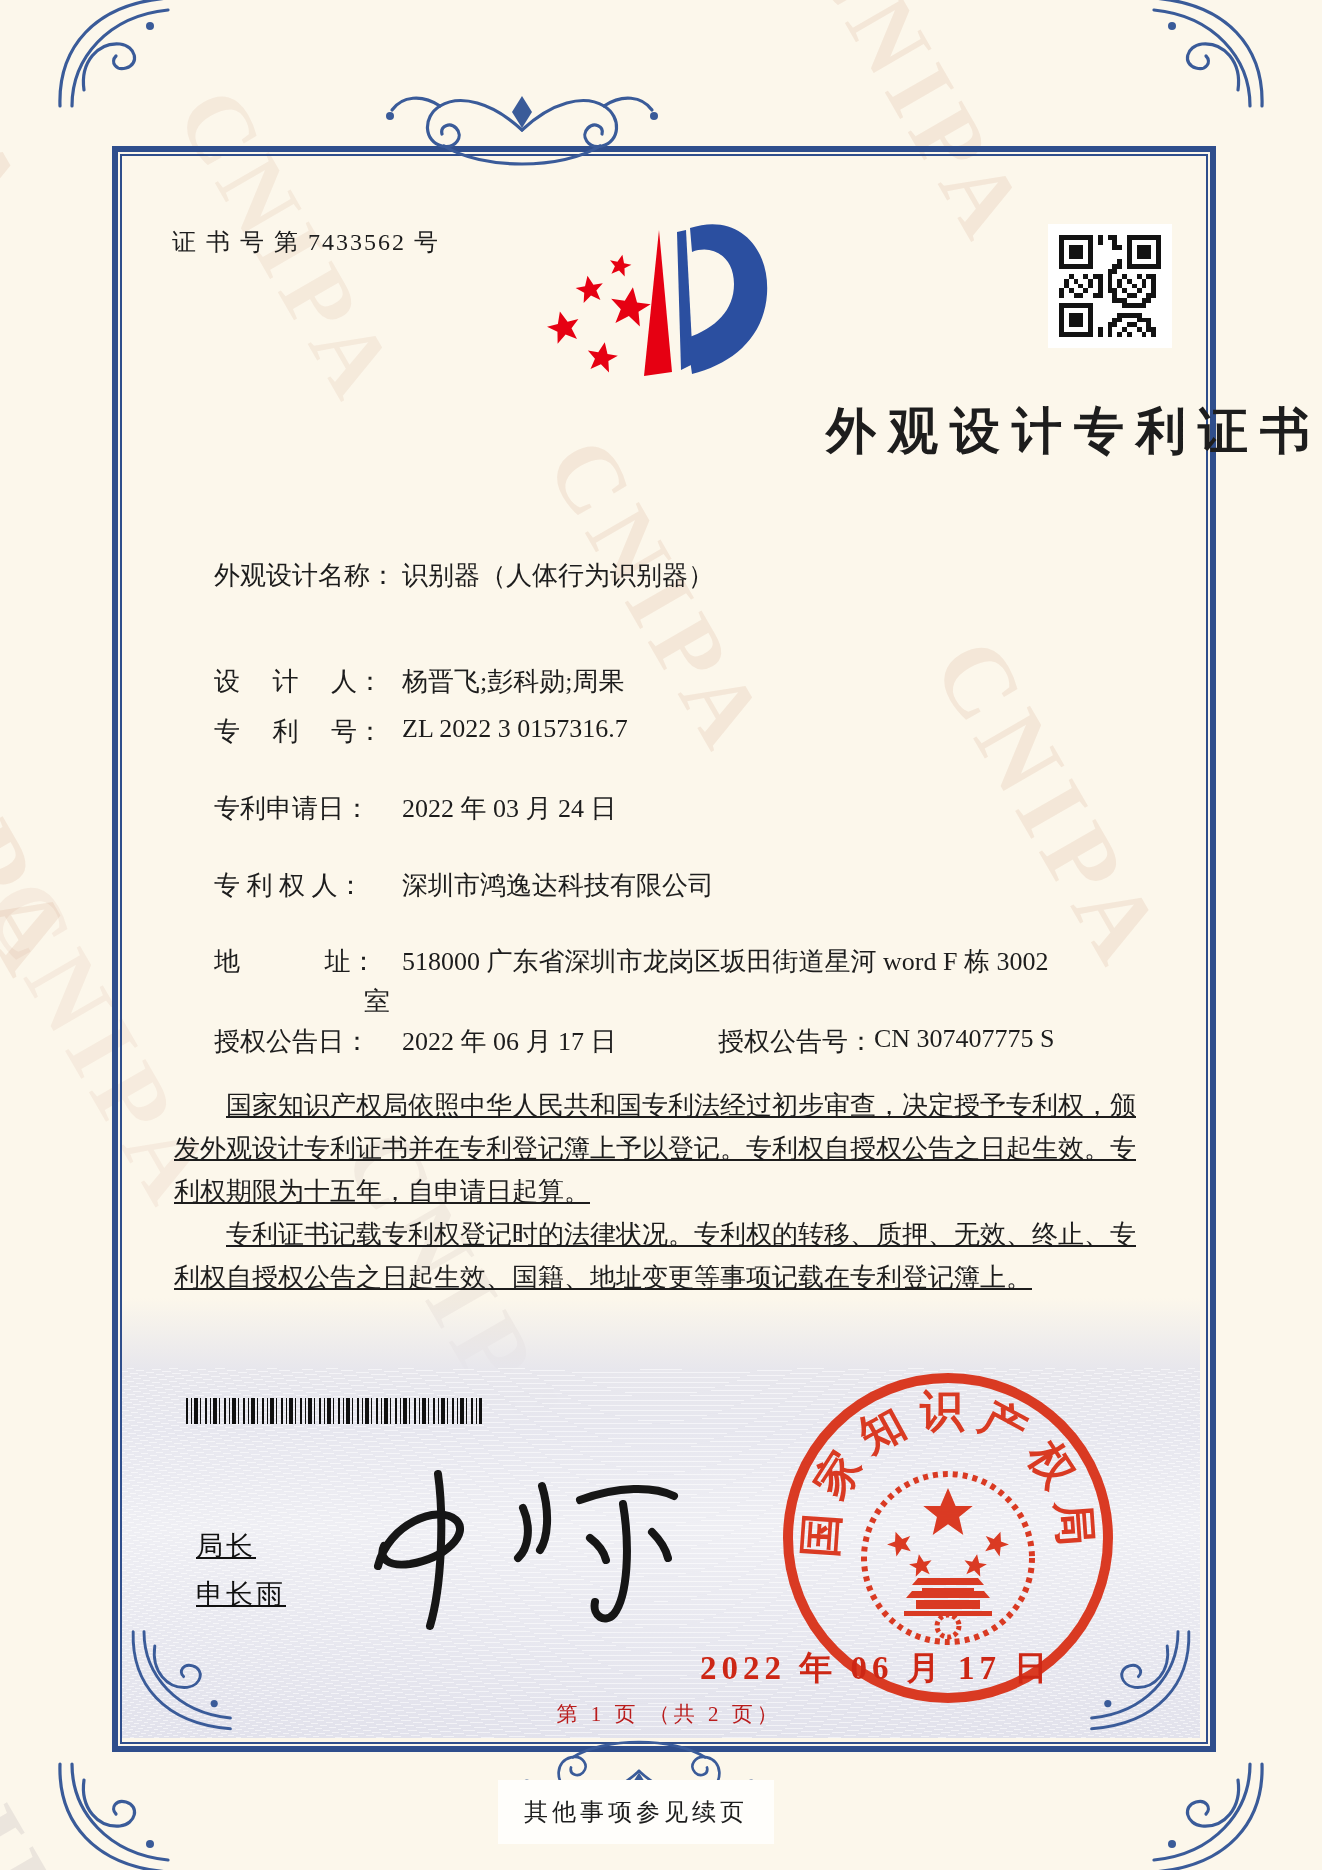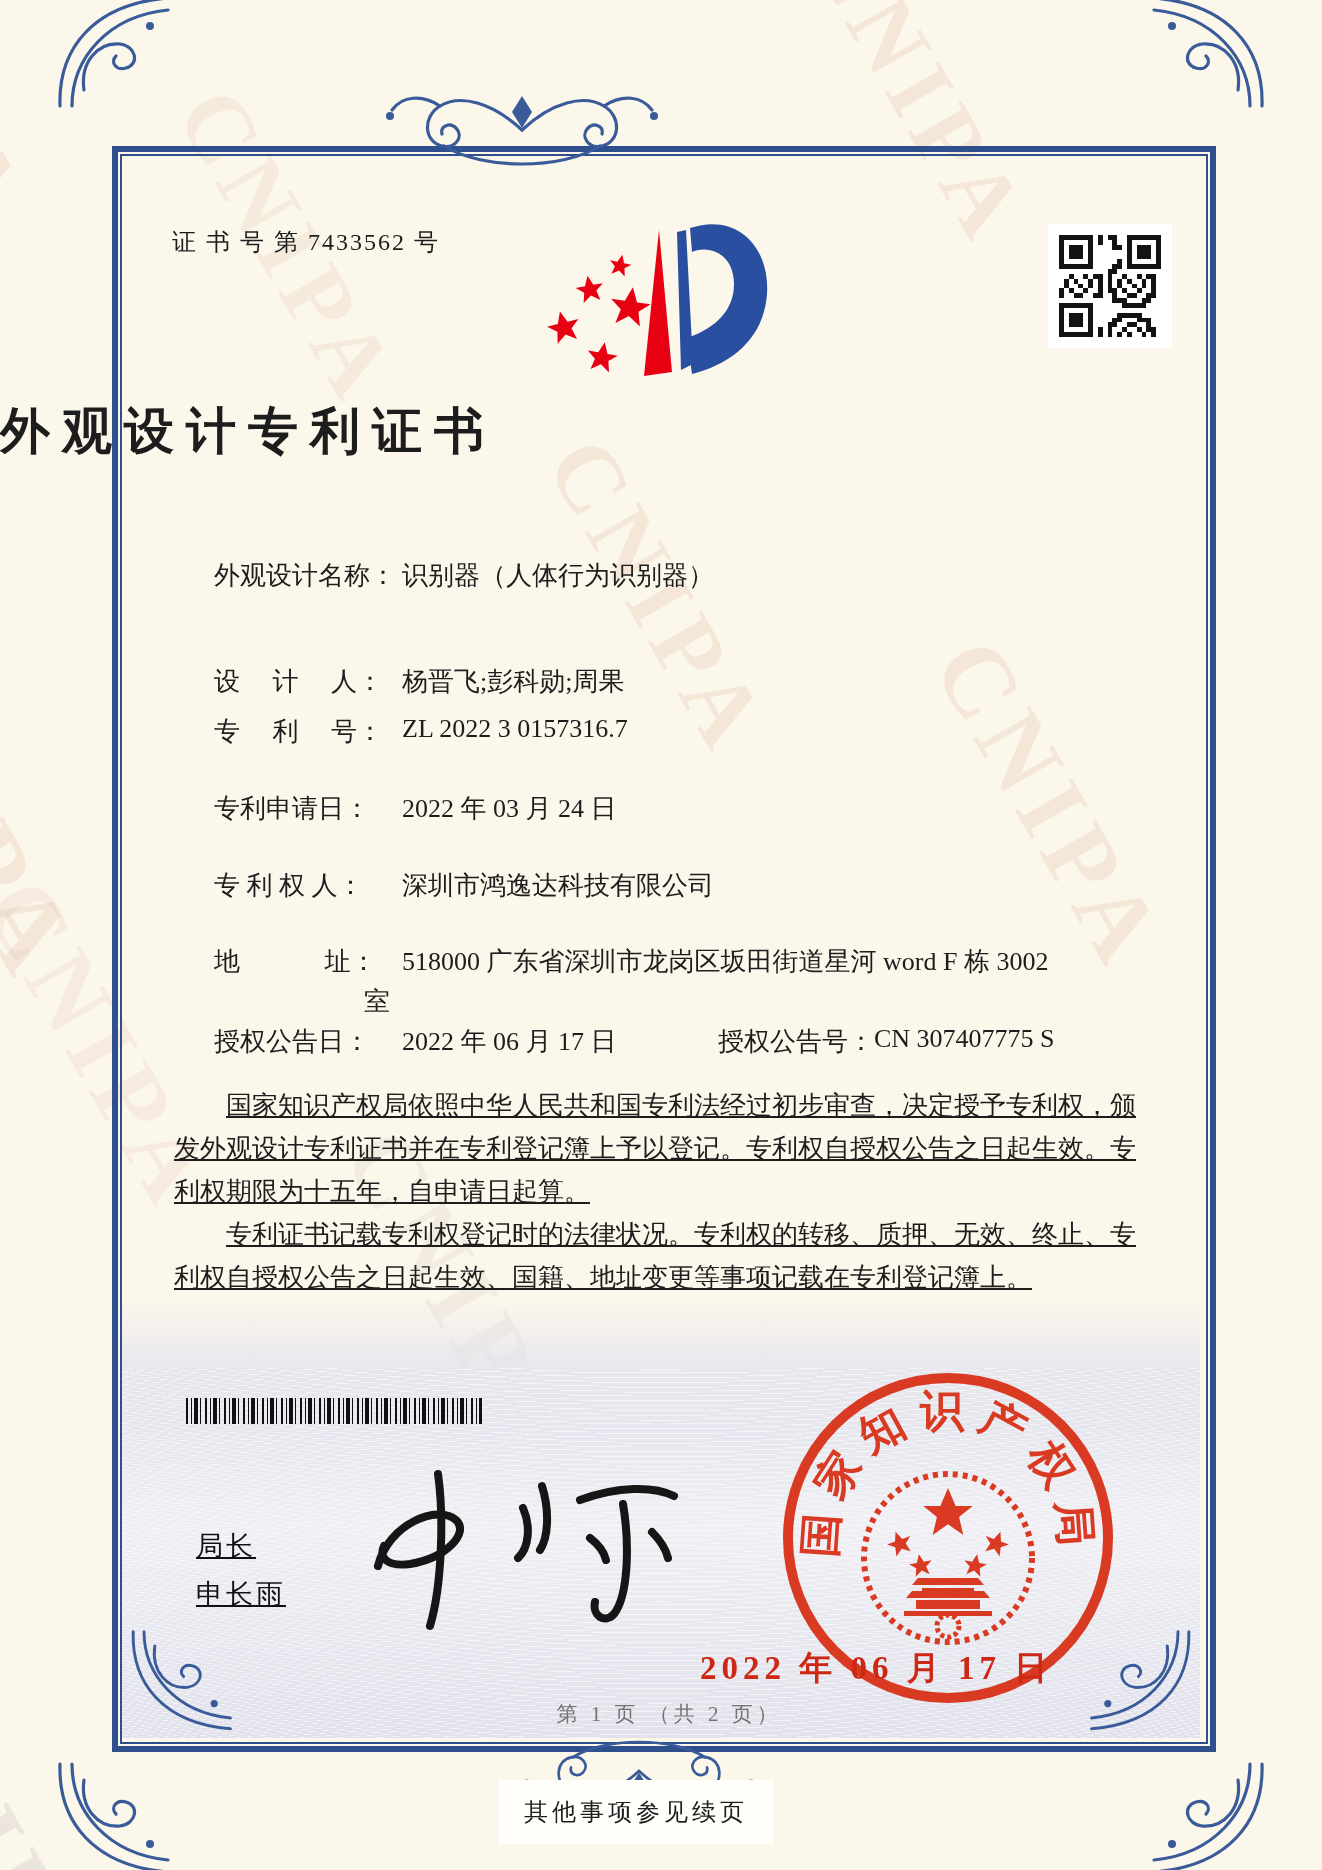--- a/index.html
+++ b/index.html
@@ -40,21 +40,21 @@
       rgba(255,255,255,0.7) 0 1.5px, rgba(255,255,255,0) 1.5px 8px);
     opacity:.8;
   }
   
   .cert-no{position:absolute;left:172px;top:226px;font-size:24px;letter-spacing:2px;z-index:3;}
   .logo{position:absolute;left:540px;top:206px;z-index:3;}
   .qr{position:absolute;left:1048px;top:224px;width:124px;height:124px;background:#fff;z-index:3;
       display:flex;align-items:center;justify-content:center;}
   .qr svg{width:102px;height:102px;}
   .title{
-    position:absolute;left:0;right:0;top:398px;text-align:left;z-index:3;
+    position:absolute;left:0;right:0;top:398px;text-align:right;z-index:3;
     font-size:50px;font-weight:bold;letter-spacing:12px;
   }
   
   .row{position:absolute;left:176px;font-size:26px;display:flex;white-space:pre;z-index:3;margin-left:38px;}
   .row .lab{display:inline-block;width:188px;flex:0 0 188px;}
   .row .pair2{position:absolute;left:504px;top:0;display:flex;white-space:pre;}
   .addr2{position:absolute;left:364px;font-size:26px;z-index:3;}
   
   .paras{
     position:absolute;left:174px;width:962px;top:1084px;z-index:3;
@@ -74,21 +74,21 @@
     font-family:"Liberation Sans","DejaVu Sans",sans-serif;
     font-size:27px;letter-spacing:3px;color:#111;text-decoration:underline;}
   .signature{position:absolute;left:318px;top:1446px;z-index:3;}
   .seal{position:absolute;left:772px;top:1362px;z-index:3;opacity:.95;}
   .seal-date{
     position:absolute;left:700px;top:1646px;width:420px;z-index:4;
     font-size:33px;letter-spacing:5px;color:#cd2715;white-space:pre;font-weight:bold;
   }
   .page-info{
     position:absolute;left:16px;right:0;top:1700px;text-align:center;z-index:3;
-    font-size:21px;letter-spacing:4px;color:#737373;
+    font-size:21px;letter-spacing:4px;color:#b91c1c;
   }
   .note{
     position:absolute;left:498px;top:1780px;z-index:4;background:#fffefb;
     padding:16px 26px;font-size:24px;letter-spacing:4px;
   }
   .orn{position:absolute;z-index:2;pointer-events:none;}
 </style>
 </head>
 <body>
 

